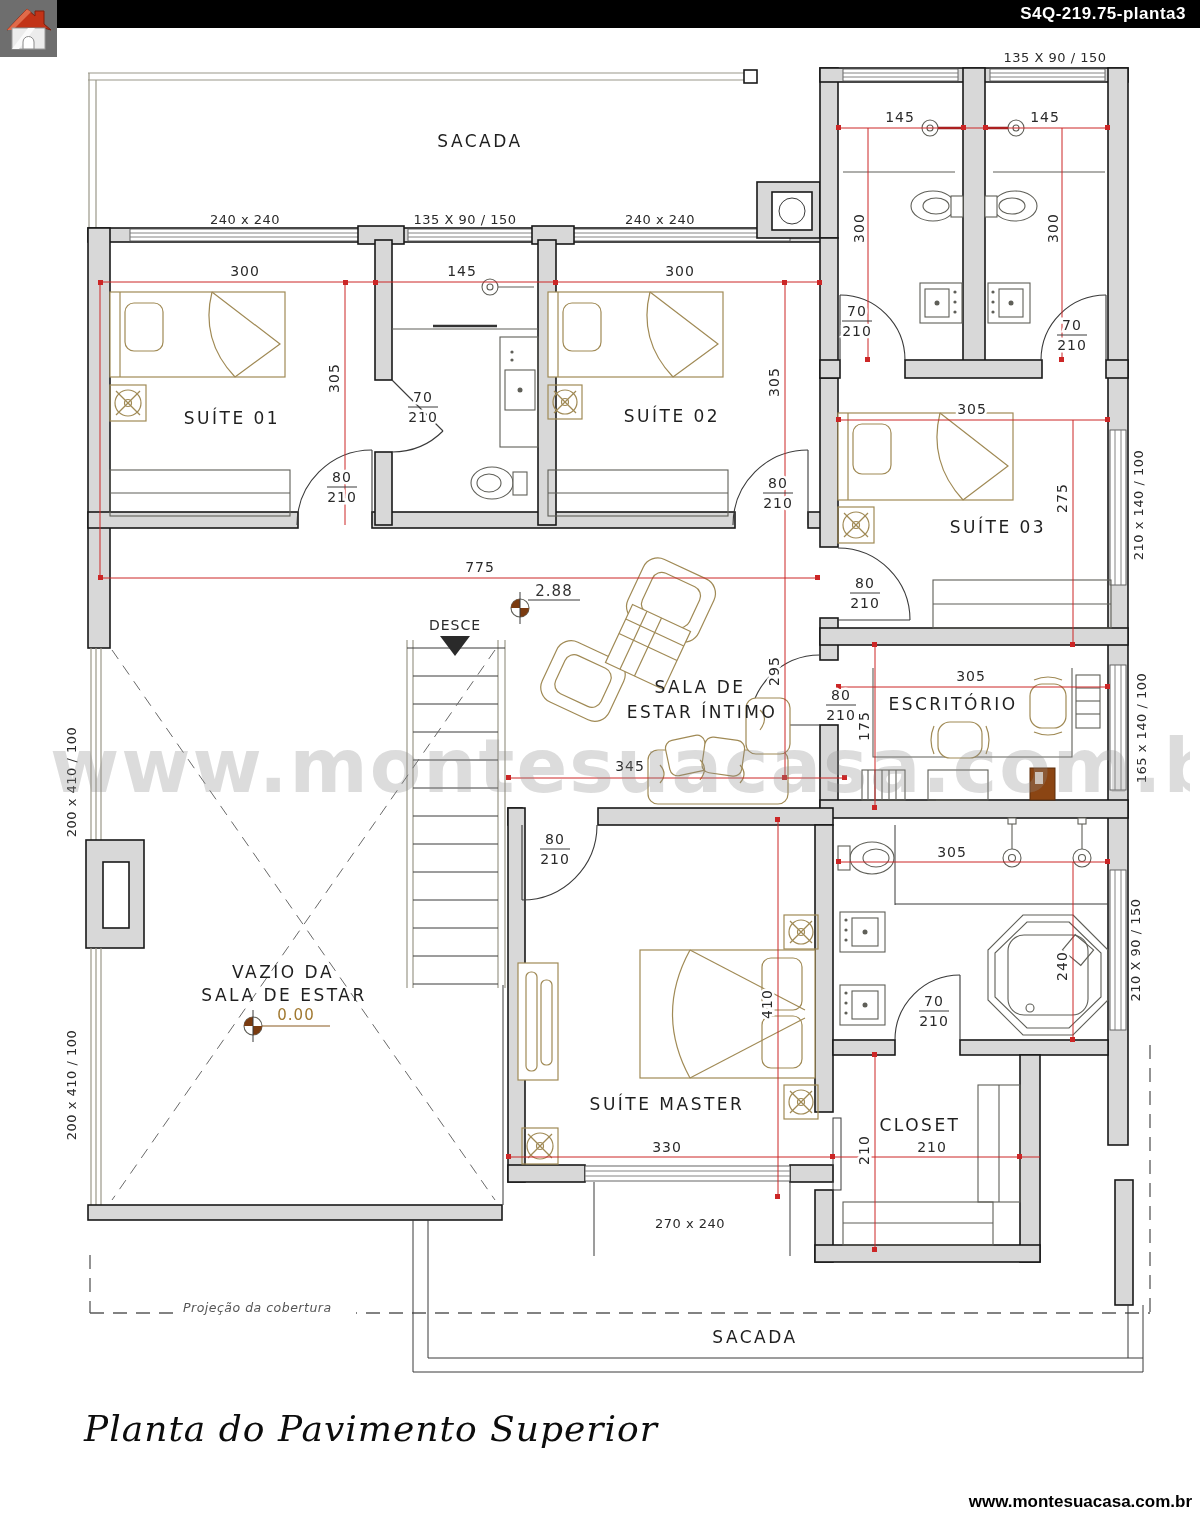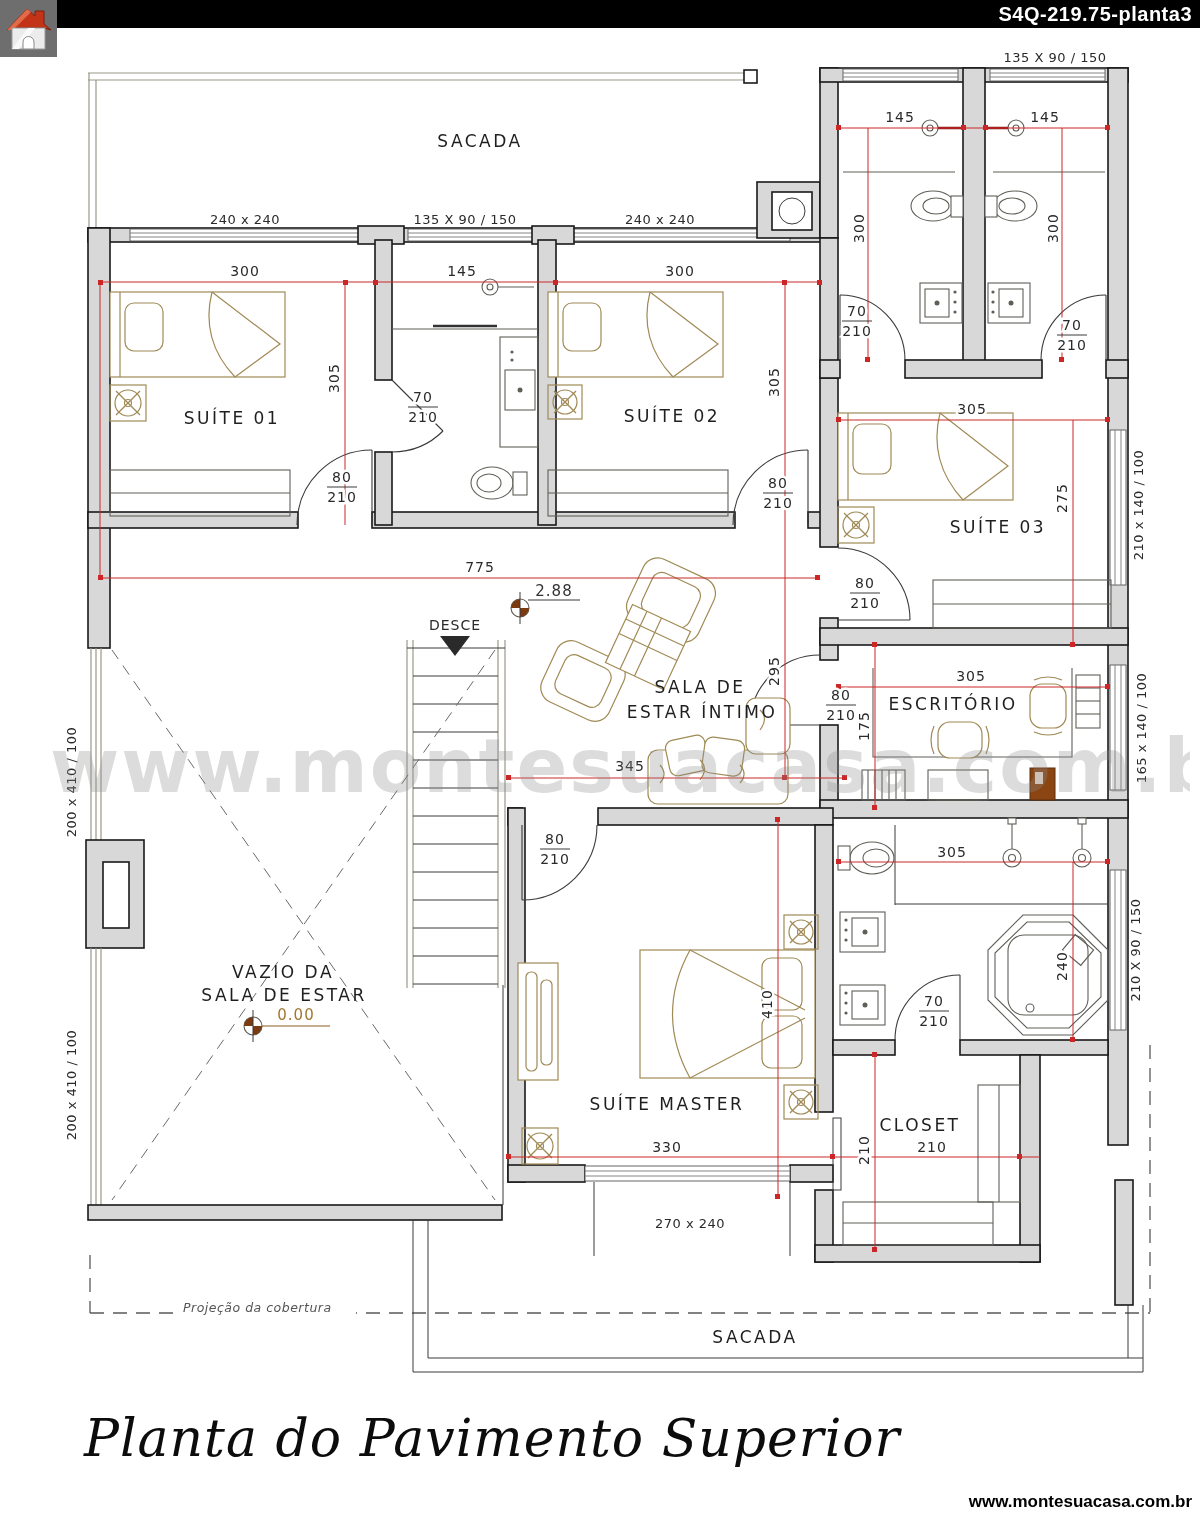--- a/index.html
+++ b/index.html
@@ -1,27 +1,27 @@
 <!DOCTYPE html>
 <html><head>
 <meta charset="utf-8">
 <style>
   html,body{margin:0;padding:0;background:#fff;}
   .page{position:relative;width:1200px;height:1527px;background:#fff;overflow:hidden;
         font-family:"DejaVu Sans",sans-serif;}
   .topbar{position:absolute;left:0;top:0;width:1200px;height:28px;background:#000;
           display:flex;align-items:center;justify-content:flex-end;padding:0;box-sizing:border-box;}
-  .topbar span{color:#fff;font-weight:bold;font-size:20px;font-family:"Liberation Sans",sans-serif;
-          padding-right:8px;letter-spacing:0.5px;}
+  .topbar span{color:#fff;font-weight:bold;font-size:17px;font-family:"Liberation Sans",sans-serif;
+          padding-right:14px;letter-spacing:0.5px;}
   .logo{position:absolute;left:0;top:0;width:57px;height:57px;background:#6e6e6e;}
   .watermark{position:absolute;left:50px;top:722px;width:1140px;white-space:nowrap;overflow:hidden;
           font-size:75px;font-weight:bold;color:rgba(140,140,140,0.30);letter-spacing:2px;
           font-family:"DejaVu Sans",sans-serif;pointer-events:none;}
   .plan-title{position:absolute;left:84px;top:1408px;font-family:"DejaVu Serif",serif;
-          font-style:italic;font-size:52px;color:#0c0c0c;letter-spacing:1px;}
+          font-style:italic;font-size:36px;color:#0c0c0c;letter-spacing:1px;}
   .site-url{position:absolute;right:8px;top:1492px;font-family:"Liberation Sans",sans-serif;
           font-weight:bold;font-size:17px;color:#000;}
   svg.plan{position:absolute;left:0;top:0;}
   
   .wall{fill:#d8d8d8;stroke:#1a1a1a;stroke-width:1.6;}
   .wallin{fill:#fff;stroke:#1a1a1a;stroke-width:1.6;}
   .win{fill:#fff;stroke:#555;stroke-width:0.9;}
   .winline{stroke:#777;stroke-width:0.9;}
   .rail{stroke:#9a9889;stroke-width:1.2;fill:none;}
   .thin{stroke:#3a3a3a;stroke-width:1;fill:none;}

